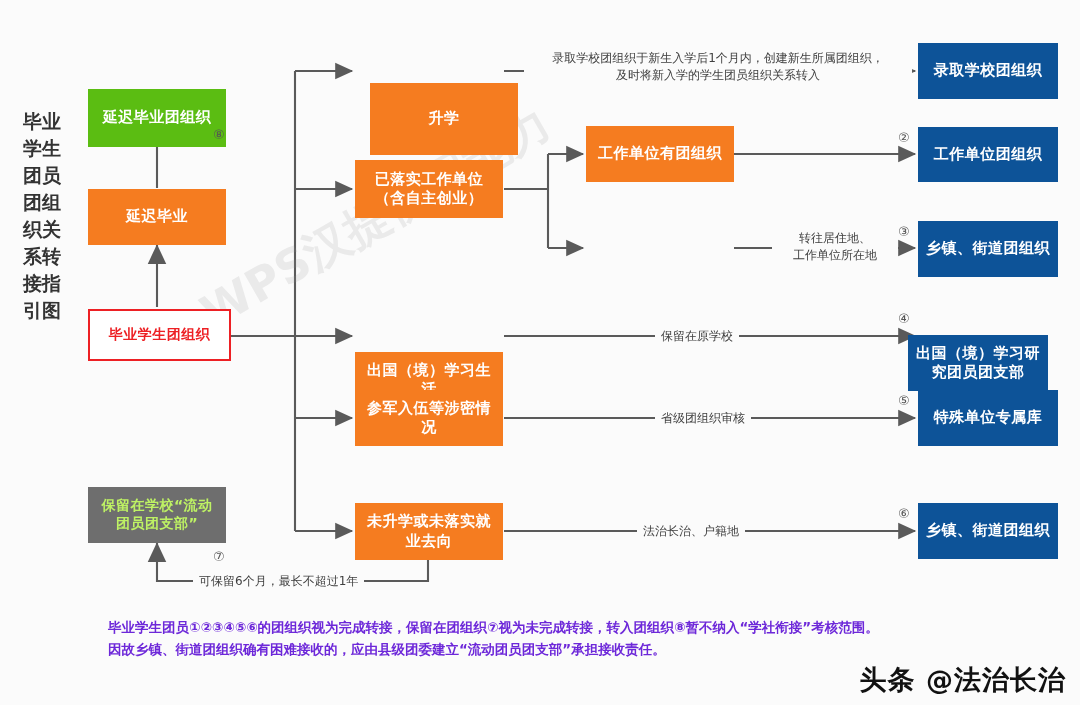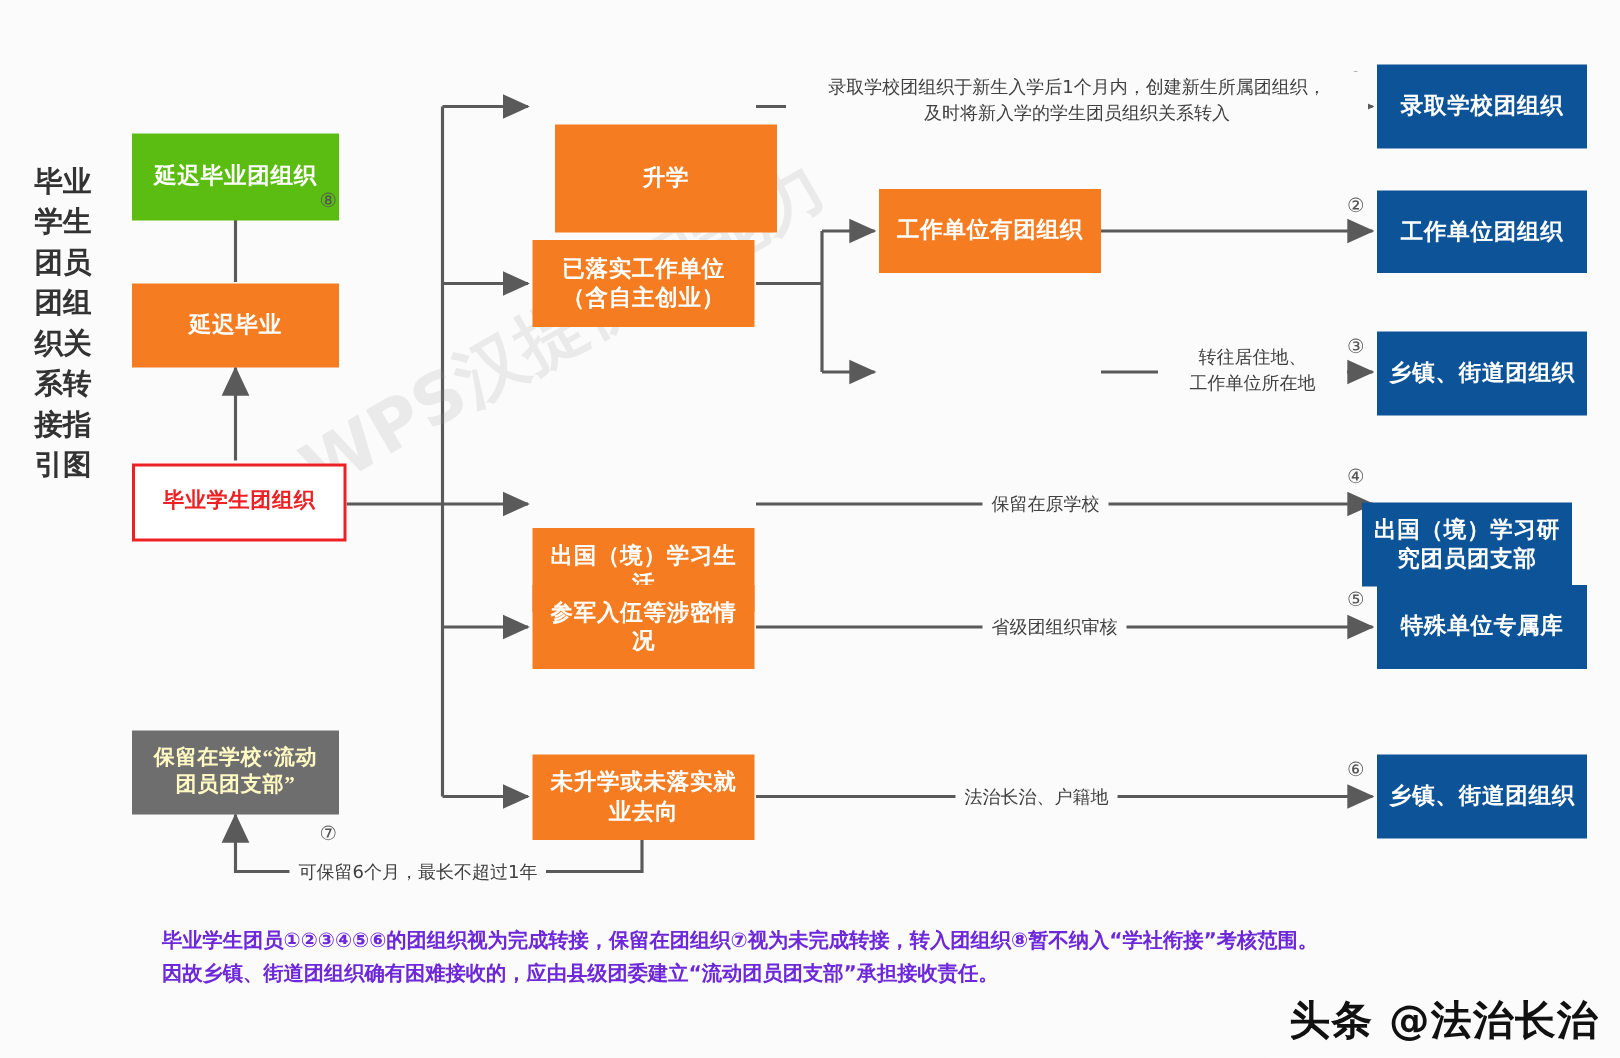--- a/index.html
+++ b/index.html
@@ -46,23 +46,22 @@
     color: #ffffff;
     font-size: 15px;
   }
   .node-green {
     background: #5BBD12;
     color: #ffffff;
     font-size: 15px;
   }
   .node-gray {
     background: #6E6E6E;
-    color: #fef9c3;
+    color: #bef264;
     font-size: 14px;
-    font-family: Liberation Serif, serif;
   }
   .node-source {
     background: #ffffff;
     border: 2px solid #ED2024;
     color: #ED2024;
     font-size: 14px;
   }
   .title-vertical {
     position: absolute;
     left: 22px;

